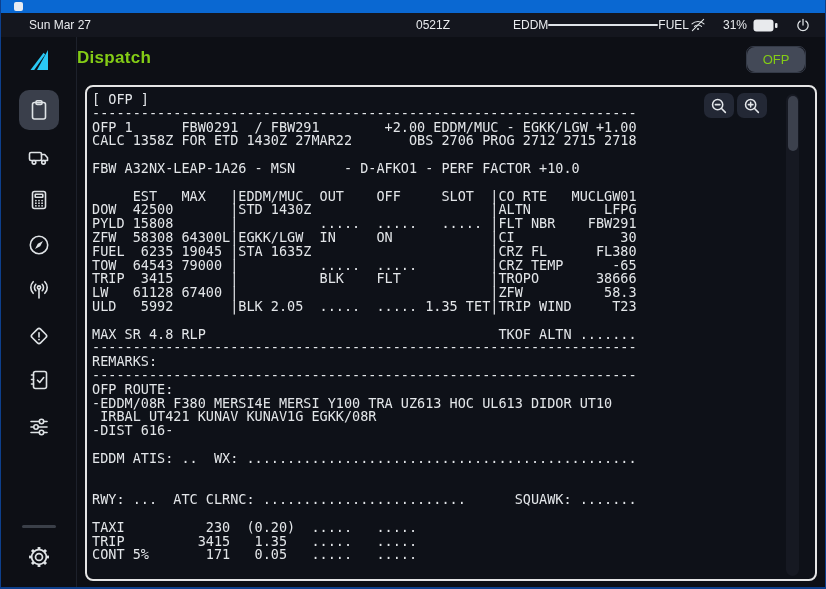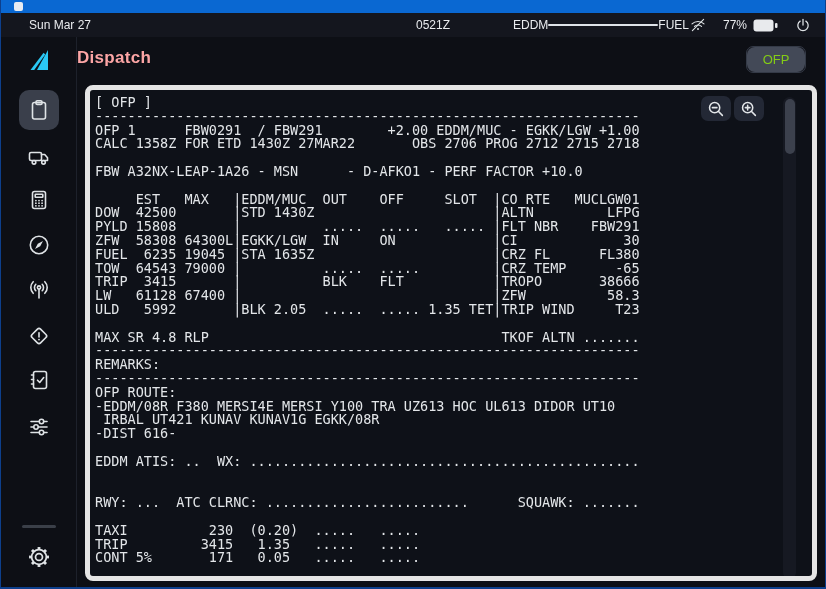--- a/index.html
+++ b/index.html
@@ -38,31 +38,31 @@
                display:flex; align-items:center; justify-content:center; cursor:pointer; }
   .side-item.active { background:#3a3f4b; }
   .side-item svg { stroke:#dfe3e6; fill:none; stroke-width:1.6;
                    stroke-linecap:round; stroke-linejoin:round; }
   .side-divider { position:absolute; left:21px; top:488px; width:34px; height:3px;
                   background:#3a3f48; border-radius:2px; }
 
   .main { position:relative; flex:1; height:100%; }
   .main-header { position:absolute; left:0; top:0; width:100%; height:48px; }
   .page-title { position:absolute; left:0; top:11px; font-size:17px; font-weight:bold;
-                color:#fca5a5; letter-spacing:0.3px; }
+                color:#84cc16; letter-spacing:0.3px; }
   .segmented { position:absolute; right:21px; top:9px; display:flex; height:27px;
                border:1px solid #343a47; border-radius:7px; overflow:hidden;
                background:#14161e; }
   .segmented .seg { min-width:58px; padding:0 14px; display:flex; align-items:center;
                     justify-content:center; font-size:13px; color:#dfe3e8; cursor:pointer; }
   .segmented .seg.active { background:#434957; color:#84cc16; border-radius:8px; }
 
   
   .panel { position:absolute; left:8px; top:48px; width:732px; height:496px;
-           background:#0e1118; border:5px solid #e5e5e5; border-radius:8px; overflow:hidden; }
+           background:#0e1118; border:2px solid #e5e5e5; border-radius:8px; overflow:hidden; }
   .ofp-pre { position:absolute; left:5px; top:6px; white-space:pre;
              font-family:"DejaVu Sans Mono","Liberation Mono",monospace;
              font-size:13.5px; line-height:13.8px; color:#e3e6e9; }
   .zoom-controls { position:absolute; top:6px; right:48px; display:flex; gap:3px; }
   .zoom-btn { width:30px; height:25px; background:#232835; border-radius:7px;
               display:flex; align-items:center; justify-content:center; cursor:pointer; }
   .zoom-btn svg { stroke:#e3e6e9; fill:none; stroke-width:1.7; stroke-linecap:round; }
   .scrollbar { position:absolute; top:7px; right:16px; width:13px; height:482px;
                background:#161922; border-radius:7px; }
   .scroll-thumb { position:absolute; top:2px; left:1.5px; width:10px; height:55px;
@@ -86,21 +86,21 @@
       <span>FUEL</span>
     </div>
     <span class="sb-icon sb-wifi">
       <svg width="18" height="18" viewBox="0 0 24 24" stroke="#dfe3e6" fill="none" stroke-width="1.5" stroke-linecap="round">
         <path d="M4 10.6 a11.3 11.3 0 0 1 16 0"></path>
         <path d="M7.3 13.9 a6.6 6.6 0 0 1 9.4 0"></path>
         <circle cx="12" cy="17.2" r="1.3" fill="#dfe3e6" stroke="none"></circle>
         <path d="M4.5 19.5 L19.5 4.5"></path>
       </svg>
     </span>
-    <span class="sb-batt-pc">77%</span>
+    <span class="sb-batt-pc">31%</span>
     <span class="sb-icon sb-batt">
       <svg width="25" height="13" viewBox="0 0 25 13">
         <rect x="0.5" y="0.5" width="20" height="12" rx="3" fill="#e8eaed"></rect>
         <rect x="22" y="4" width="2.5" height="5" rx="1" fill="#e8eaed"></rect>
       </svg>
     </span>
     <span class="sb-icon sb-power">
       <svg width="18" height="18" viewBox="0 0 24 24" stroke="#dfe3e6" fill="none" stroke-width="1.7" stroke-linecap="round">
         <path d="M12 4.5 V12"></path>
         <path d="M8.2 6.8 a6.9 6.9 0 1 0 7.6 0"></path>

